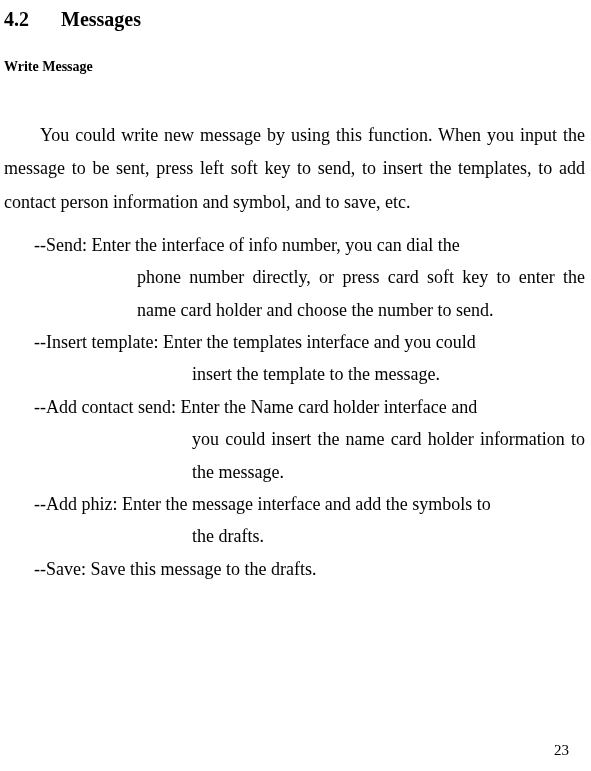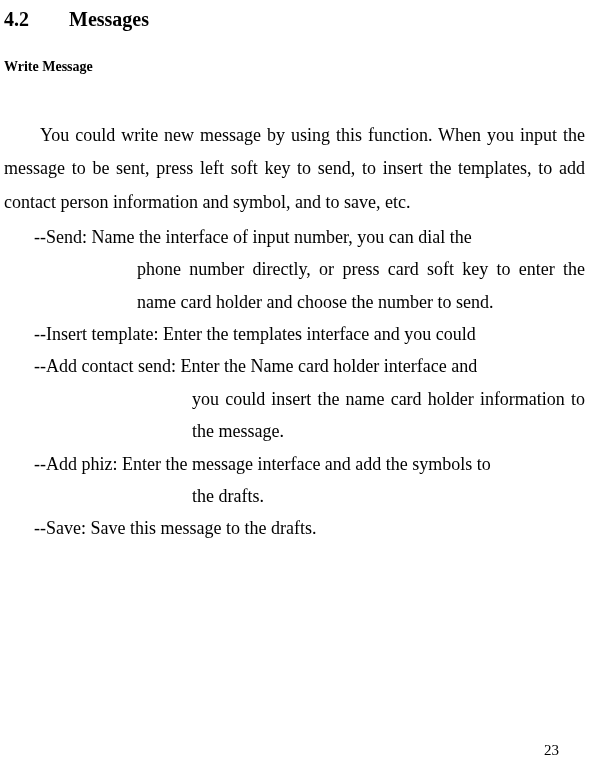--- a/index.html
+++ b/index.html
@@ -16,33 +16,33 @@
       padding: 8px 6px 0 4px;
       position: relative;
     }
     .section-heading {
       font-size: 20px;
       font-weight: bold;
       margin-bottom: 28px;
     }
     .section-number {
       display: inline-block;
-      margin-right: 40px;
+      margin-right: 32px;
     }
     .subheading {
       font-size: 14px;
       font-weight: bold;
       margin-bottom: 44px;
     }
     .intro-para {
       font-size: 18px;
       line-height: 1.85;
       text-align: justify;
       text-indent: 36px;
-      margin-bottom: 2px;
+      margin-bottom: 10px;
     }
     .list-item {
       font-size: 18px;
       line-height: 1.8;
       text-align: justify;
       padding-left: 30px;
     }
     .item-send .continuation {
       display: block;
       padding-left: 103px;
@@ -59,45 +59,46 @@
       text-indent: 0;
     }
     .item-phiz .continuation {
       display: block;
       padding-left: 158px;
       text-indent: 0;
     }
     .page-number {
       position: absolute;
       bottom: 12px;
-      right: 32px;
+      right: 22px;
       font-size: 15px;
     }
     .first-line {
       display: inline;
     }
   </style>
 </head>
 <body>
 
 <h2 class="section-heading">
   <span class="section-number">4.2</span><span>Messages</span>
 </h2>
 
 <h3 class="subheading">Write Message</h3>
 
 <p class="intro-para">You could write new message by using this function. When you input the message to be sent, press left soft key to send, to insert the templates, to add contact person information and symbol, and to save, etc.</p>
 
 <div class="list-item item-send">
-  <span class="first-line">--Send: Name the interface of input number, you can dial the</span>
+  <span class="first-line">--Send: Enter the interface of info number, you can dial the</span>
   <span class="continuation">phone number directly, or press card soft key to enter the name card holder and choose the number to send.</span>
 </div>
 
 <div class="list-item item-insert">
   <span class="first-line">--Insert template: Enter the templates interface and you could</span>
+  <span class="continuation">insert the template to the message.</span>
 </div>
 
 <div class="list-item item-contact">
   <span class="first-line">--Add contact send: Enter the Name card holder interface and</span>
   <span class="continuation">you could insert the name card holder information to the message.</span>
 </div>
 
 <div class="list-item item-phiz">
   <span class="first-line">--Add phiz: Enter the message interface and add the symbols to</span>
   <span class="continuation">the drafts.</span>

